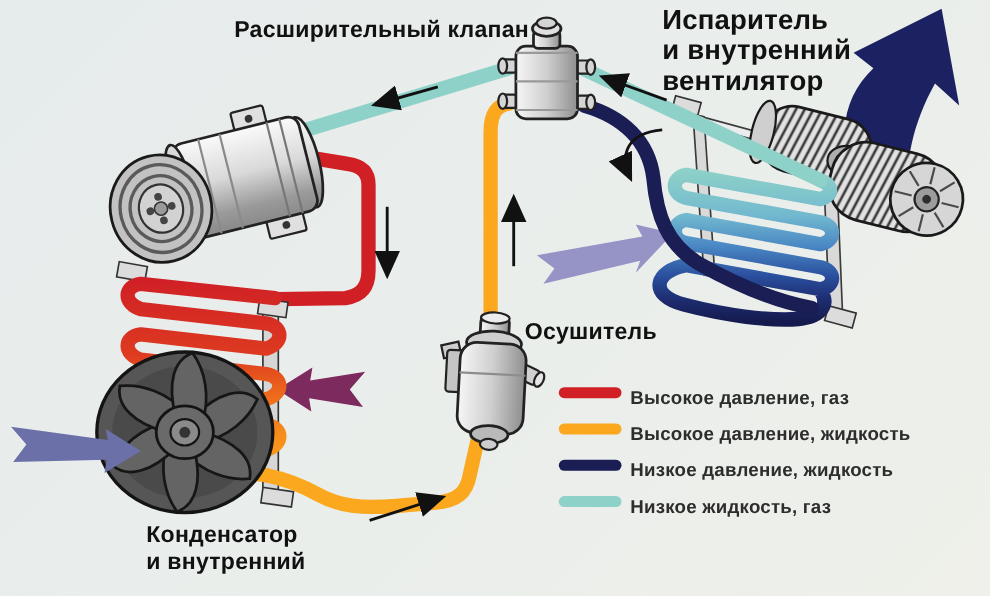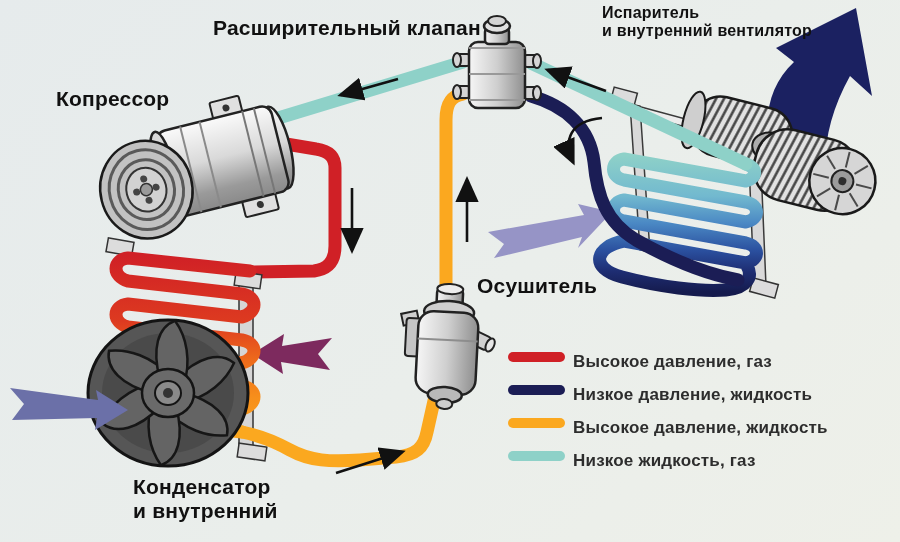--- a/index.html
+++ b/index.html
@@ -7,21 +7,21 @@
     position:relative;width:900px;height:542px;overflow:hidden;
     background:linear-gradient(135deg,#e6ebec 0%,#eaeeeb 55%,#eef0e9 100%);
     font-family:"Liberation Sans", sans-serif;
   }
   .stage svg{position:absolute;left:0;top:0;}
   .lbl{
     position:absolute;color:#111;font-weight:bold;
     font-size:21px;line-height:1.12;letter-spacing:.2px;
     white-space:pre-line;
   }
-  #lbl-evaporator{font-size:16px;}
+  #lbl-evaporator{font-size:25px;}
   .legend{position:absolute;left:508px;top:352px;}
   .legend-row{display:flex;align-items:flex-start;height:33px;}
   .swatch{display:inline-block;width:57px;height:10px;border-radius:5px;margin-right:8px;flex:0 0 auto;}
   .legend-label{font-size:17px;font-weight:bold;color:#2d2d2d;letter-spacing:.2px;white-space:nowrap;}
 </style>
 </head>
 <body>
 
 <div class="stage">
 
@@ -245,39 +245,38 @@
       <path marker-end="url(#ah)" d="M 467 242 L 467 180"></path>
       <path marker-end="url(#ah)" d="M 336 473 L 402 452"></path>
     </g>
   </svg>
 
   <div class="lbl" id="lbl-expansion" style="left:213px;top:16px;">Расширительный клапан</div>
 
   <div class="lbl" id="lbl-evaporator" style="left:602px;top:4px;">Испаритель
 и внутренний вентилятор</div>
 
-  <div class="lbl" id="lbl-compressor" style="left:56px;top:87px;">Копрессор</div>
-
-  <div class="lbl" id="lbl-dryer" style="left:477px;top:274px;">Осушитель</div>
+
+  <div class="lbl" id="lbl-dryer" style="left:477px;top:290px;">Осушитель</div>
 
   <div class="lbl" id="lbl-condenser" style="left:133px;top:475px;">Конденсатор
 и внутренний</div>
 
   <div class="legend">
     <div class="legend-row">
       <span class="swatch" style="background: rgb(208, 32, 38);"></span>
       <span class="legend-label">Высокое давление, газ</span>
     </div>
     <div class="legend-row">
+      <span class="swatch" style="background: rgb(251, 168, 31);"></span>
+      <span class="legend-label">Высокое давление, жидкость</span>
+    </div>
+    <div class="legend-row">
       <span class="swatch" style="background: rgb(27, 29, 85);"></span>
       <span class="legend-label">Низкое давление, жидкость</span>
     </div>
     <div class="legend-row">
-      <span class="swatch" style="background: rgb(251, 168, 31);"></span>
-      <span class="legend-label">Высокое давление, жидкость</span>
-    </div>
-    <div class="legend-row">
       <span class="swatch" style="background: rgb(142, 209, 200);"></span>
       <span class="legend-label">Низкое жидкость, газ</span>
     </div>
   </div>
 
 </div>
 
 </body></html>

